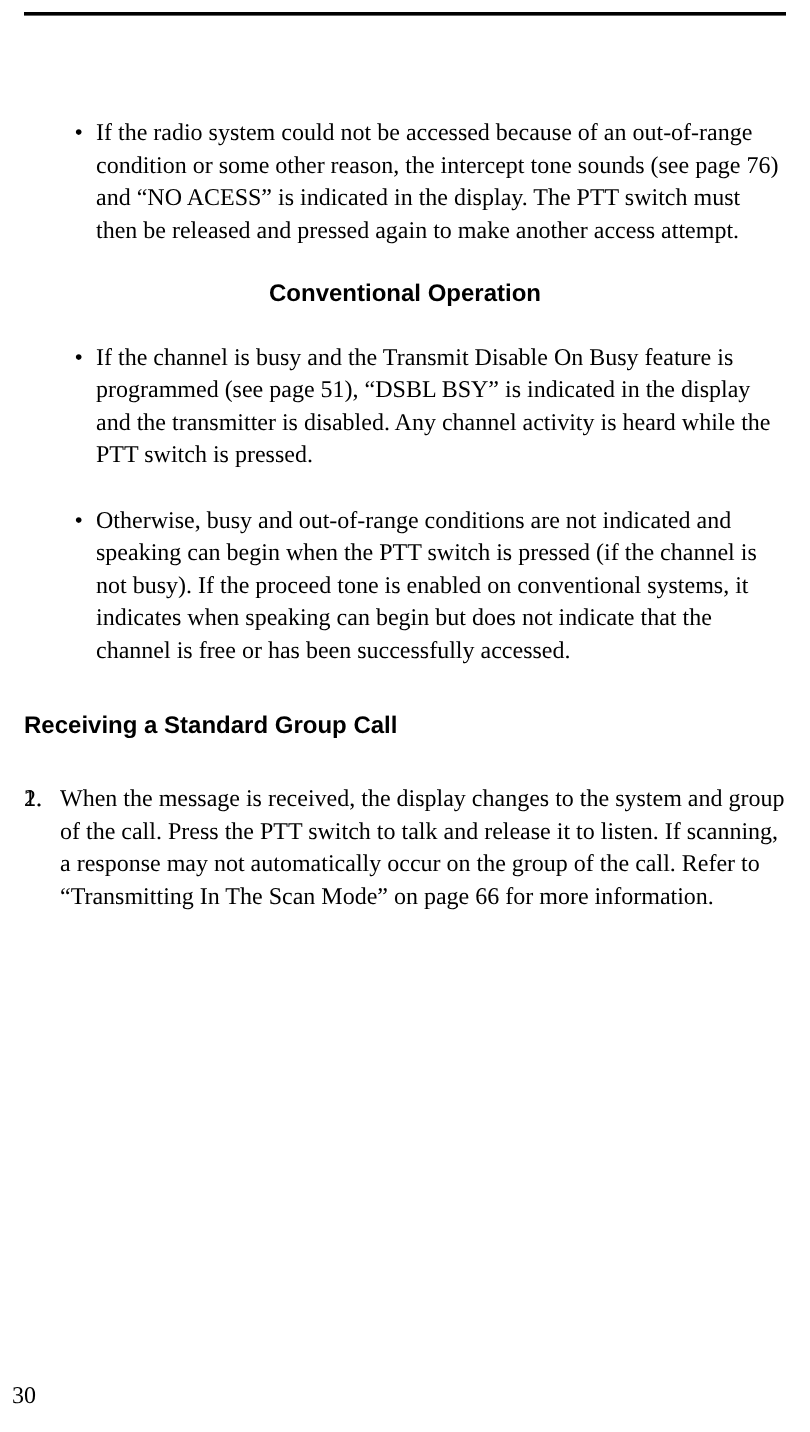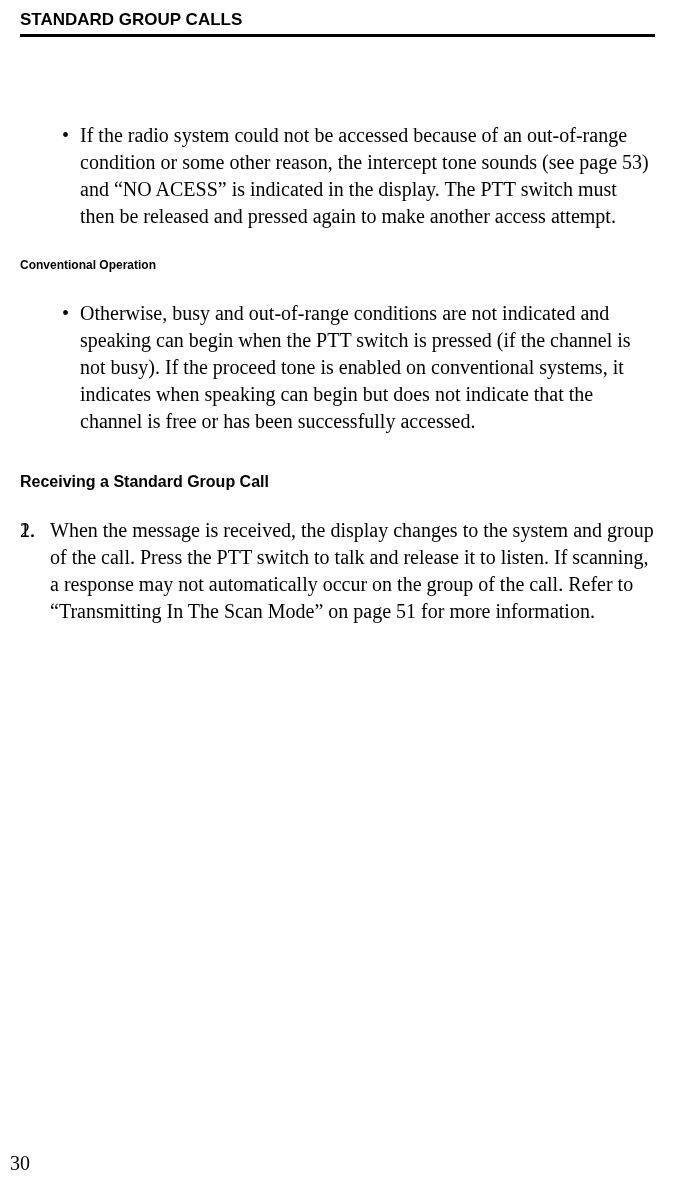--- a/index.html
+++ b/index.html
@@ -43,31 +43,31 @@
     .bullet-list li::before {
       content: "•";
       position: absolute;
       left: 0;
       top: 0;
       font-size: 20px;
     }
     .subsection-heading {
       font-family: Arial, Helvetica, sans-serif;
       font-weight: bold;
-      font-size: 12px;
-      text-align: left;
+      font-size: 20px;
+      text-align: center;
       margin-top: 20px;
       margin-bottom: 28px;
     }
     .section-heading {
       font-family: Arial, Helvetica, sans-serif;
       font-weight: bold;
-      font-size: 16px;
+      font-size: 20px;
       margin-top: 38px;
-      margin-bottom: 26px;
+      margin-bottom: 36px;
     }
     .numbered-list {
       list-style: none;
       counter-reset: item;
       padding-left: 0;
     }
     .numbered-list li {
       position: relative;
       padding-left: 30px;
       font-size: 20px;
@@ -84,34 +84,34 @@
       bottom: 18px;
       left: 10px;
       font-size: 20px;
       font-family: "Times New Roman", Times, serif;
     }
   </style>
 </head>
 <body>
 
 <div class="page">
-  <div class="header-title">STANDARD GROUP CALLS</div>
   <hr class="header-rule">
 
   <ul class="bullet-list">
-    <li>If the radio system could not be accessed because of an out-of-range condition or some other reason, the intercept tone sounds (see page 53) and “NO ACESS” is indicated in the display. The PTT switch must then be released and pressed again to make another access attempt.</li>
+    <li>If the radio system could not be accessed because of an out-of-range condition or some other reason, the intercept tone sounds (see page 76) and “NO ACESS” is indicated in the display. The PTT switch must then be released and pressed again to make another access attempt.</li>
   </ul>
 
   <div class="subsection-heading">Conventional Operation</div>
 
   <ul class="bullet-list">
+    <li>If the channel is busy and the Transmit Disable On Busy feature is programmed (see page 51), “DSBL BSY” is indicated in the display and the transmitter is disabled. Any channel activity is heard while the PTT switch is pressed.</li>
     <li>Otherwise, busy and out-of-range conditions are not indicated and speaking can begin when the PTT switch is pressed (if the channel is not busy). If the proceed tone is enabled on conventional systems, it indicates when speaking can begin but does not indicate that the channel is free or has been successfully accessed.</li>
   </ul>
 
   <div class="section-heading">Receiving a Standard Group Call</div>
 
   <ol class="numbered-list">
     <li><span class="num">1.</span></li>
-    <li><span class="num">2.</span><span>When the message is received, the display changes to the system and group of the call. Press the PTT switch to talk and release it to listen. If scanning, a response may not automatically occur on the group of the call. Refer to “Transmitting In The Scan Mode” on page 51 for more information.</span></li>
+    <li><span class="num">2.</span><span>When the message is received, the display changes to the system and group of the call. Press the PTT switch to talk and release it to listen. If scanning, a response may not automatically occur on the group of the call. Refer to “Transmitting In The Scan Mode” on page 66 for more information.</span></li>
   </ol>
 </div>
 
 <div class="page-number">30</div>
 
 </body></html>

